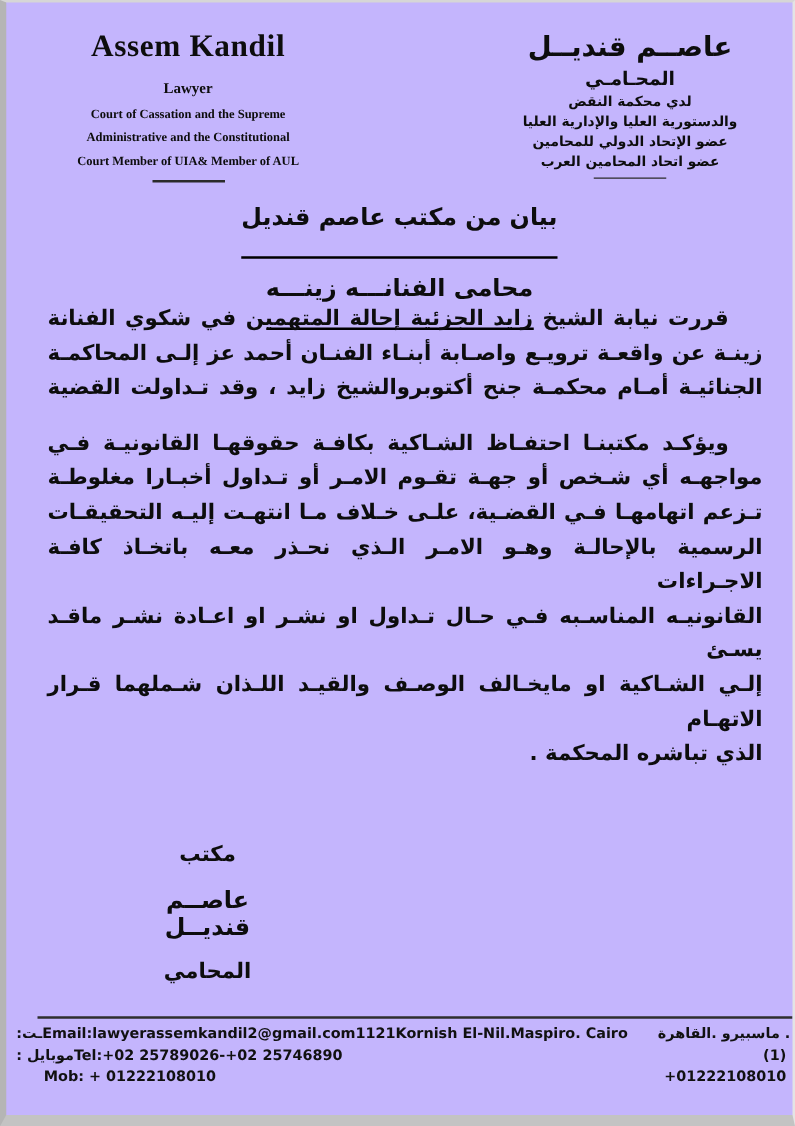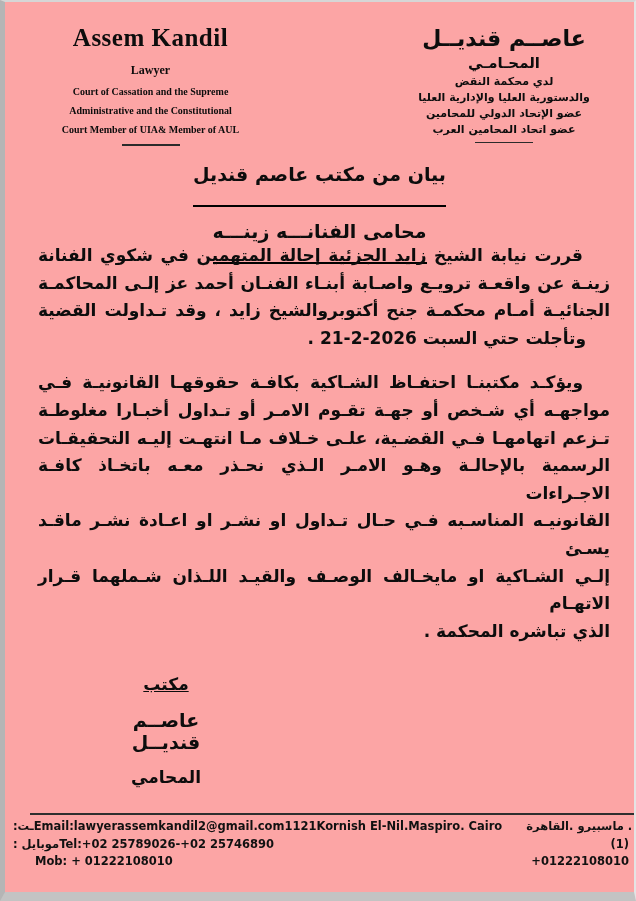--- a/index.html
+++ b/index.html
@@ -1,17 +1,17 @@
 <!DOCTYPE html>
 <html><head>
 <meta charset="utf-8">
 <style>
   html,body{margin:0;padding:0;background:#8f8f8f;}
   .page{
-    position:relative;width:636px;height:901px;background:#fca5a5;
+    position:relative;width:636px;height:901px;background:#c4b5fd;
     box-sizing:border-box;overflow:hidden;
     border-left:5px solid #b5b5b5;border-top:2px solid #d6d6d6;
     border-right:2px solid #e4e4e4;border-bottom:9px solid #c3c3c3;
     font-family:"DejaVu Sans",sans-serif;color:#0d0d0d;
   }
   
   .lh-en{position:absolute;top:22px;left:48px;width:195px;text-align:center;
     font-family:"Liberation Serif","DejaVu Serif",serif;font-weight:bold;}
   .lh-en-name{font-size:25px;letter-spacing:.5px;}
   .lh-en-title{font-size:12px;margin-top:11px;}
@@ -31,21 +31,21 @@
   
   .body-text{position:absolute;top:240px;left:33px;right:24px;}
   .para{margin-bottom:17px;}
   .line{direction:rtl;font-weight:bold;font-size:17px;line-height:27.6px;
     text-align:justify;text-align-last:justify;}
   .line.first{padding-right:27px;}
   .line.last{text-align-last:right;}
   .para.p1 .line.last{padding-right:24px;}
   
   .signature{position:absolute;top:672px;left:96px;width:130px;text-align:center;font-weight:bold;direction:rtl;}
-  .sig-office{font-size:17px;text-decoration:underline;}
+  .sig-office{font-size:17px;}
   .sig-name{font-size:19px;margin-top:15px;}
   .sig-role{font-size:17px;margin-top:14px;}
   
   .footer-rule{position:absolute;top:811px;left:25px;right:0;height:2px;background:#2e2e2e;}
   .footer{position:absolute;top:816px;left:8px;right:5px;font-weight:bold;font-size:11.5px;color:#111;}
   .f-row{display:flex;justify-content:space-between;align-items:baseline;line-height:17.5px;gap:24px;}
   .f-left{white-space:nowrap;}
   .f-right{white-space:nowrap;}
   .f-right.ar{direction:rtl;}
   .f-center{white-space:nowrap;}
@@ -82,21 +82,20 @@
     <div class="title-row">
       <span class="doc-title">محامى الفنانـــه زينـــه</span>
     </div>
   </div>
 
   <div class="body-text">
     <div class="para p1">
         <div class="line first">قررت نيابة الشيخ زايد الجزئية إحالة المتهمين في شكوي الفنانة</div>
         <div class="line">زينـة عن واقعـة ترويـع واصـابة أبنـاء الفنـان أحمد عز إلـى المحاكمـة</div>
         <div class="line">الجنائيـة أمـام محكمـة جنح أكتوبروالشيخ زايد ، وقد تـداولت القضية</div>
-        <div class="line last">وتأجلت حتي السبت 2026-2-21 .</div>
       </div>
     <div class="para p3">
         <div class="line first">ويؤكـد مكتبنـا احتفـاظ الشـاكية بكافـة حقوقهـا القانونيـة فـي</div>
         <div class="line">مواجهـه أي شـخص أو جهـة تقـوم الامـر أو تـداول أخبـارا مغلوطـة</div>
         <div class="line">تـزعم اتهامهـا فـي القضـية، علـى خـلاف مـا انتهـت إليـه التحقيقـات</div>
         <div class="line">الرسمية بالإحالـة وهـو الامـر الـذي نحـذر معـه باتخـاذ كافـة الاجـراءات</div>
         <div class="line">القانونيـه المناسـبه فـي حـال تـداول او نشـر او اعـادة نشـر ماقـد يسـئ</div>
         <div class="line">إلـي الشـاكية او مايخـالف الوصـف والقيـد اللـذان شـملهما قـرار الاتهـام</div>
         <div class="line last">الذي تباشره المحكمة .</div>
       </div>

